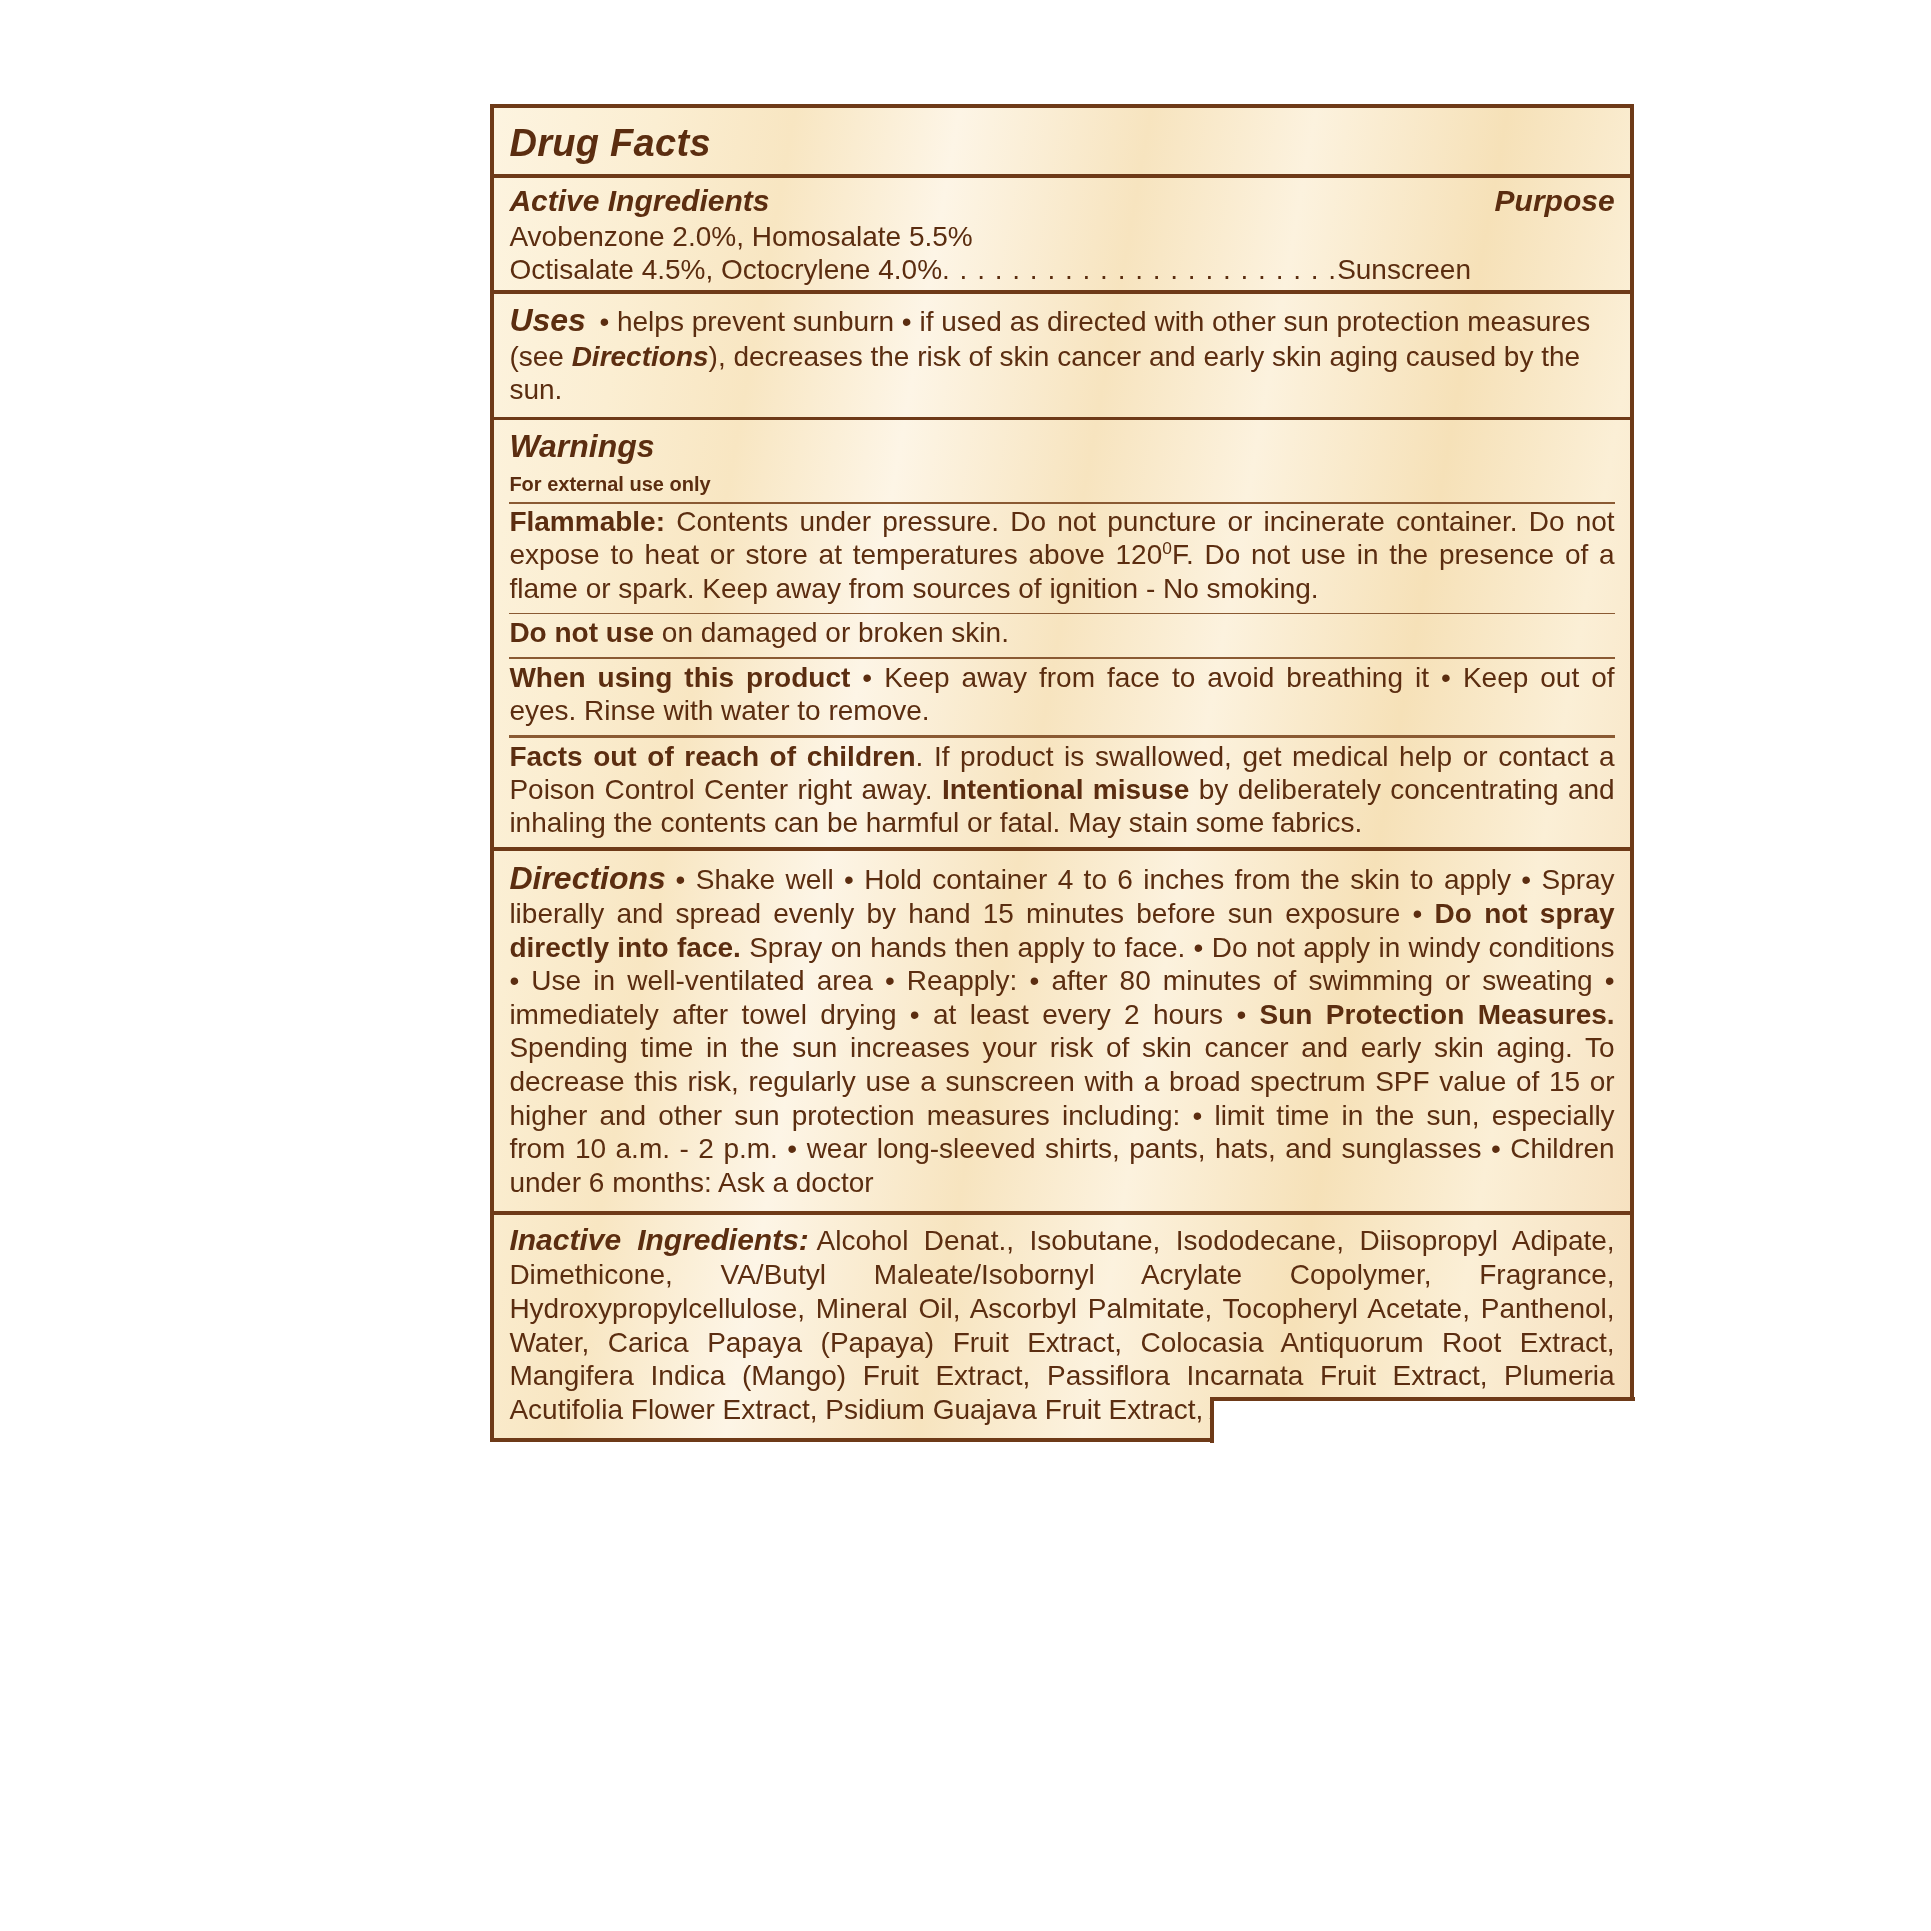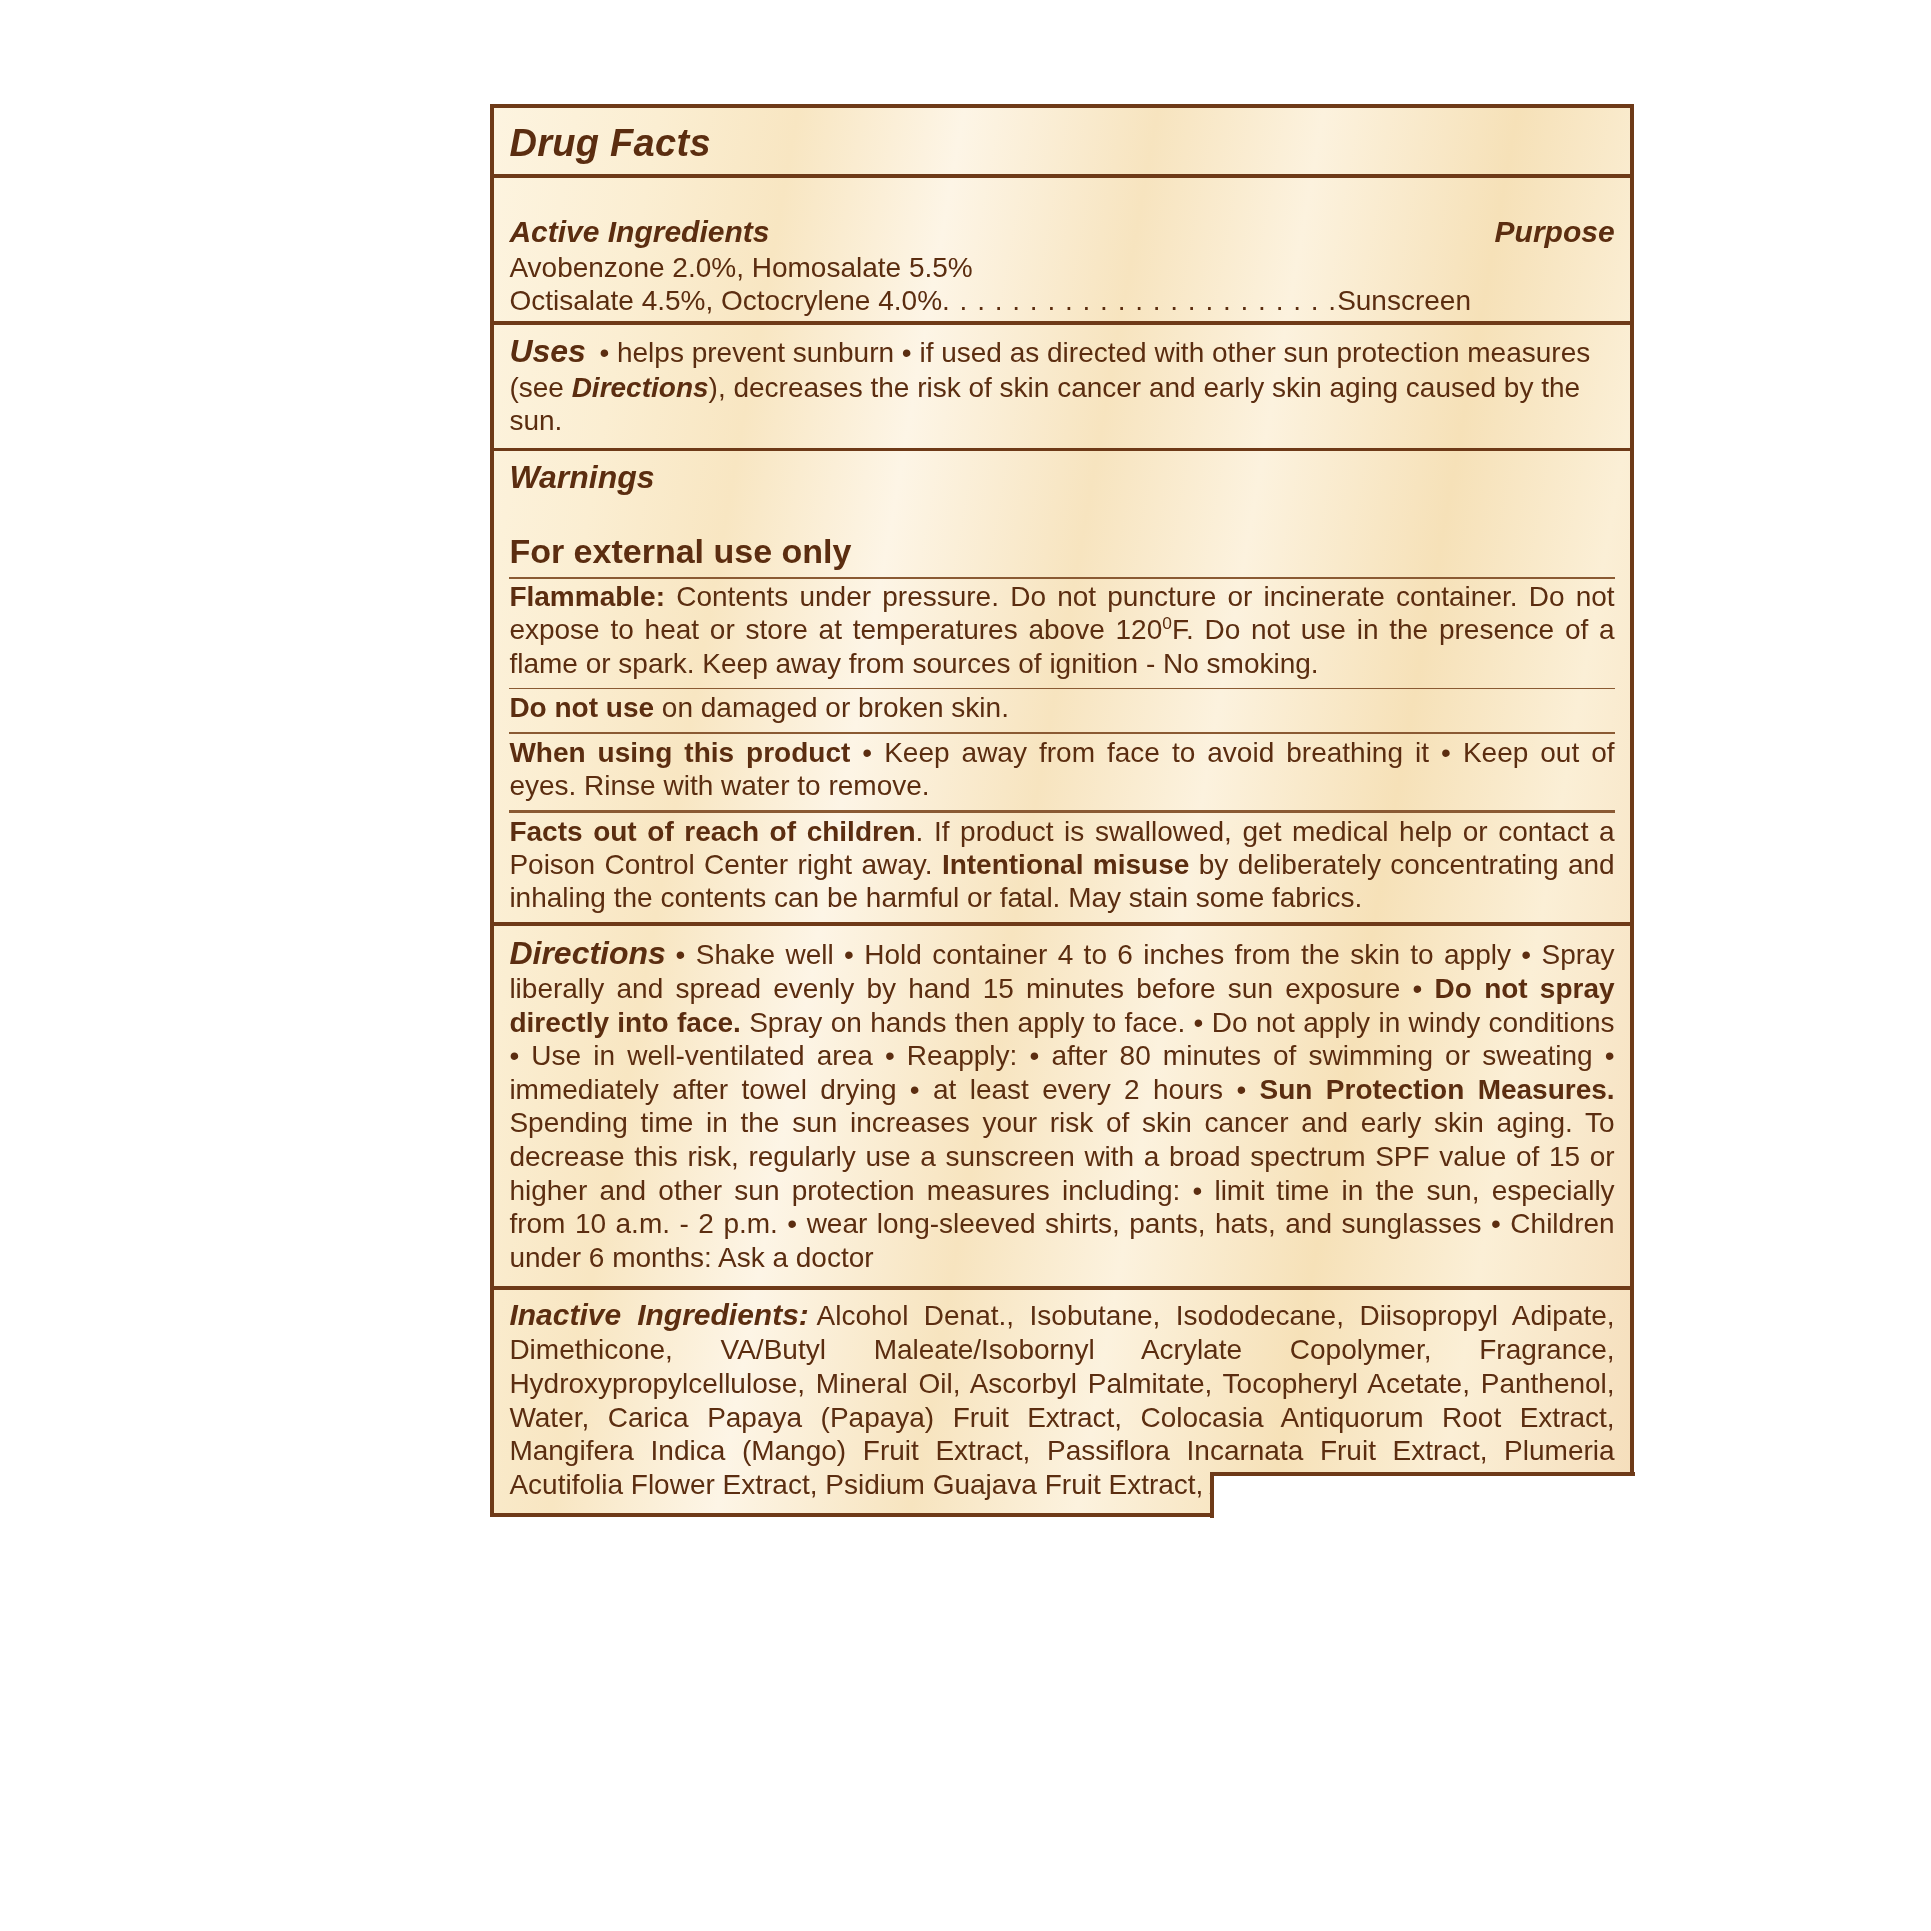--- a/index.html
+++ b/index.html
@@ -48,21 +48,20 @@
   }
 
   .row-head {
     display: flex;
     justify-content: space-between;
     align-items: baseline;
     font-style: italic;
     font-weight: bold;
     font-size: 30px;
     padding: 5.8px 15.4px 1.9px 15.4px;
-    margin-top: 31px;
   }
 
   .body-text {
     font-size: 28px;
     line-height: 1.18;
     padding: 1.9px 15.4px 7.7px 15.4px;
   }
 
   .just { text-align: justify; text-align-last: left; }
 
@@ -128,24 +127,23 @@
     border-left: 4.8px solid #6e3a18;
     border-top: 4.8px solid #6e3a18;
     box-sizing: border-box;
   }
   .notch-fill {
     position: absolute;
     left: 0; top: 0; right: 0; bottom: 0;
     background: #ffffff;
   }
   .warn-sub {
-    font-size: 34px;
+    font-size: 20px;
     font-weight: bold;
     padding: 5.8px 15.4px 5.8px 15.4px;
-    margin-top: 28px;
   }
   .dotted { letter-spacing: 1px; }
 </style>
 </head>
 <body>
 
 <div id="panel">
 
   <div class="title">Drug Facts</div>
   <div class="rule-thick"></div>

